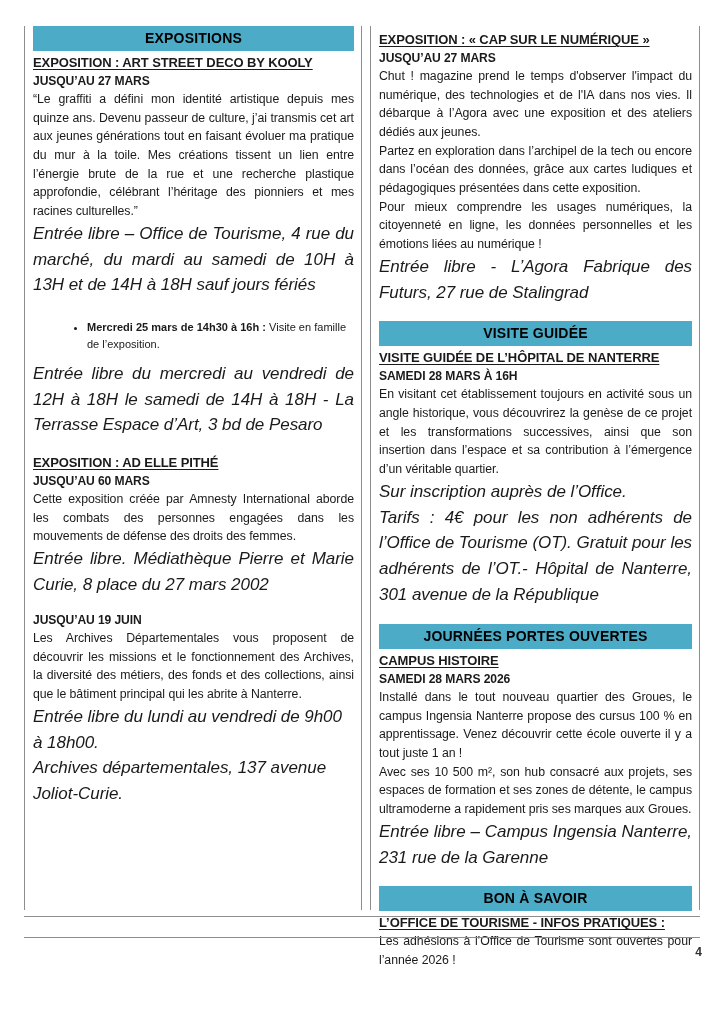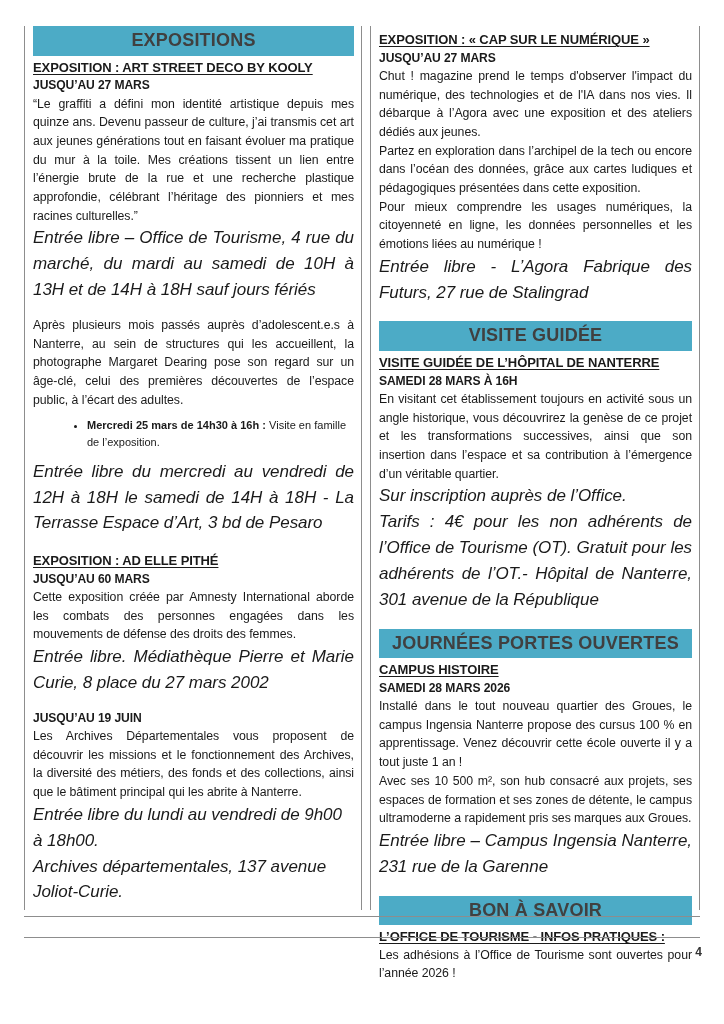--- a/index.html
+++ b/index.html
@@ -47,23 +47,23 @@
   .col-right {
     width: 330px;
     border-left: 1.2px solid #8d8d8d;
     border-right: 1.2px solid #8d8d8d;
     padding: 0 7px 0 8px;
     height: 884px;
   }
 
   .banner {
     background: #4CABC6;
-    color: #404040;
-    font-weight: bold;
-    font-size: 18px;
+    color: #000000;
+    font-weight: bold;
+    font-size: 14px;
     letter-spacing: 0.2px;
     text-align: center;
     padding: 4px 0 5px 0;
     line-height: 1.15;
     margin: 0 0 2px 0;
   }
   .banner.tight { margin-top: 0; }
 
   .sect { margin: 0; }
 
@@ -168,21 +168,20 @@
       <div class="sect">
         <div class="head">EXPOSITION : ART STREET DECO BY KOOLY</div>
         <div class="date">JUSQU’AU 27 MARS</div>
         <p class="body-text">“Le graffiti a défini mon identité artistique depuis mes quinze ans. Devenu passeur de culture, j’ai transmis cet art aux jeunes générations tout en faisant évoluer ma pratique du mur à la toile. Mes créations tissent un lien entre l’énergie brute de la rue et une recherche plastique approfondie, célébrant l’héritage des pionniers et mes racines culturelles.”</p>
         <p class="italic">Entrée libre – Office de Tourisme, 4 rue du marché, du mardi au samedi de 10H à 13H et de 14H à 18H sauf jours fériés</p>
       </div>
 
       <div class="spacer"></div>
 
       <div class="sect">
-        <p class="body-text">Après plusieurs mois passés auprès d’adolescent.e.s à Nanterre, au sein de structures qui les accueillent, la photographe Margaret Dearing  pose son regard sur un âge-clé, celui des premières découvertes de l’espace public, à l’écart des adultes.</p>
         <ul class="bullets">
           <li><b>Mercredi 25 mars de 14h30 à 16h :</b><span> Visite en famille de l’exposition.</span></li>
         </ul>
         <p class="italic">Entrée libre du mercredi au vendredi de 12H à 18H le samedi de 14H à 18H - La Terrasse Espace d’Art, 3 bd de Pesaro</p>
       </div>
 
       <div class="spacer"></div>
 
       <div class="sect">
         <div class="head">EXPOSITION : AD ELLE PITHÉ</div>

